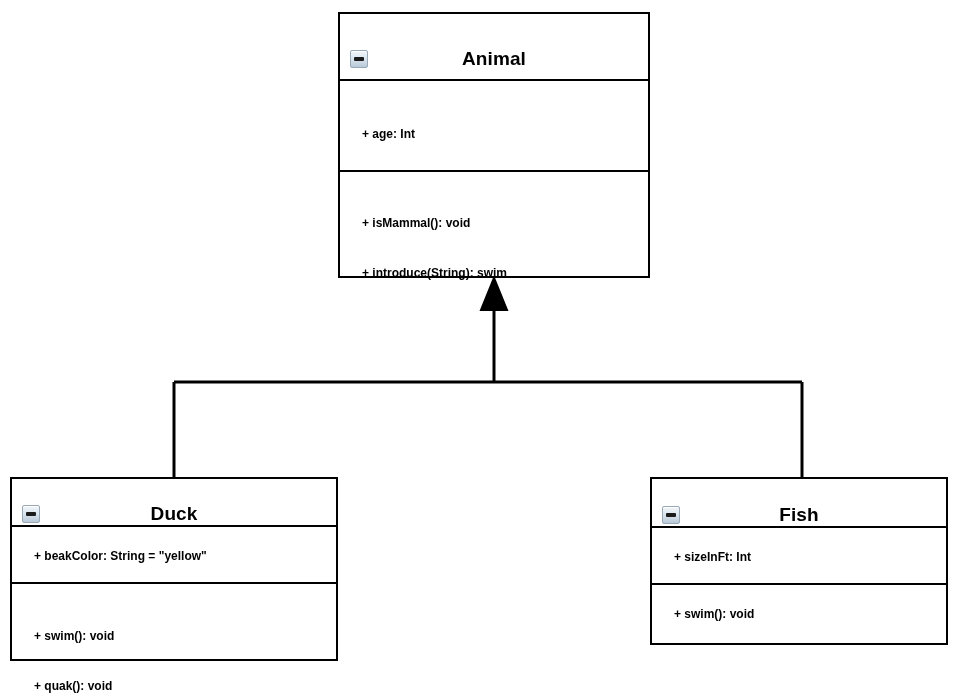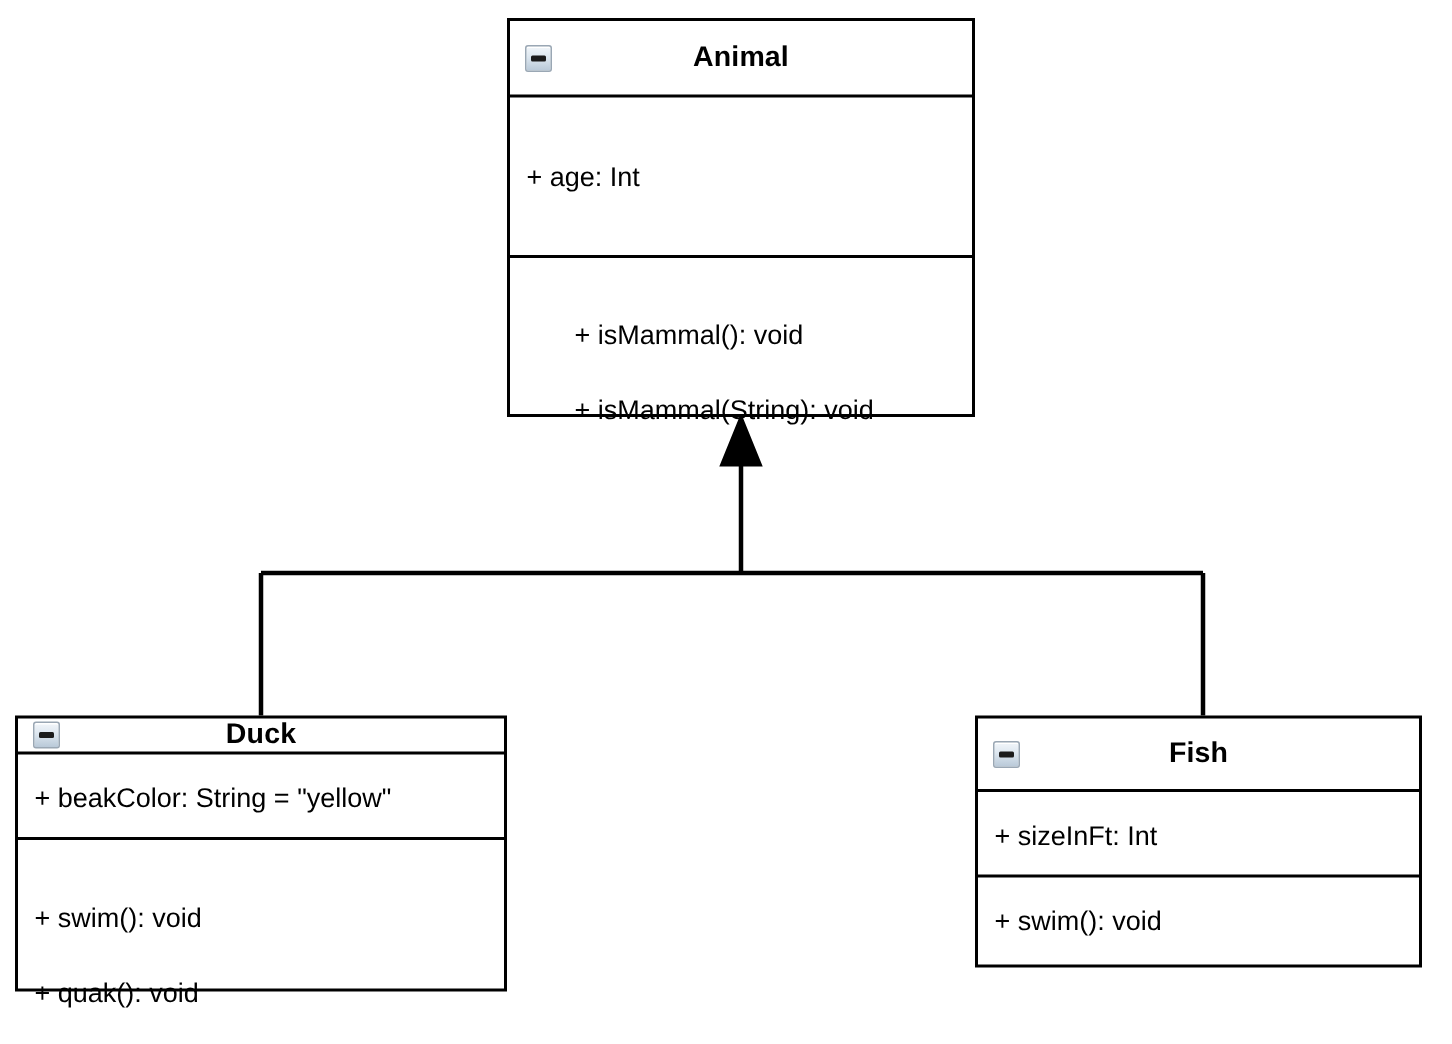--- a/index.html
+++ b/index.html
@@ -49,42 +49,44 @@
     box-sizing: border-box;
     position: relative;
   }
 
   .compartment.title {
     display: flex;
     align-items: center;
     justify-content: center;
     border-bottom: 2px solid #000000;
     position: relative;
+    margin-top: 24px;
   }
 
   .compartment.attrs {
     border-bottom: 2px solid #000000;
   }
 
   .class-name {
     font-weight: bold;
     font-size: 19px;
     color: #000000;
     letter-spacing: 0.1px;
     text-align: center;
   }
 
   .member {
-    font-size: 18px;
+    font-size: 12px;
     color: #000000;
-    padding-left: 11px;
+    padding-left: 22px;
     white-space: nowrap;
     line-height: 1;
     display: flex;
     align-items: center;
+    font-weight: bold;
   }
 
   
   .collapse-icon {
     position: absolute;
     left: 10px;
     top: 50%;
     transform: translateY(-50%);
     width: 18px;
     height: 18px;
@@ -129,23 +131,23 @@
       <span class="collapse-icon">
         <span class="bar"></span>
       </span>
       <span class="class-name">Animal</span>
     </div>
 
     <div class="compartment attrs" style="height:107px;">
       <div class="member" style="height:50px; padding-top:28px;">+ age: Int</div>
     </div>
 
-    <div class="compartment methods" style="height:104px;margin-left:32px;">
+    <div class="compartment methods" style="height:104px;">
       <div class="member" style="height:50px; padding-top:26px;">+ isMammal(): void</div>
-      <div class="member" style="height:50px;">+ isMammal(String): void</div>
+      <div class="member" style="height:50px;">+ introduce(String): swim</div>
     </div>
   </div>
 
   <div class="uml-class" style="left:10px; top:477px; width:328px; height:184px;">
 
     <div class="compartment title" style="height:49px;">
       <span class="collapse-icon">
         <span class="bar"></span>
       </span>
       <span class="class-name">Duck</span>

